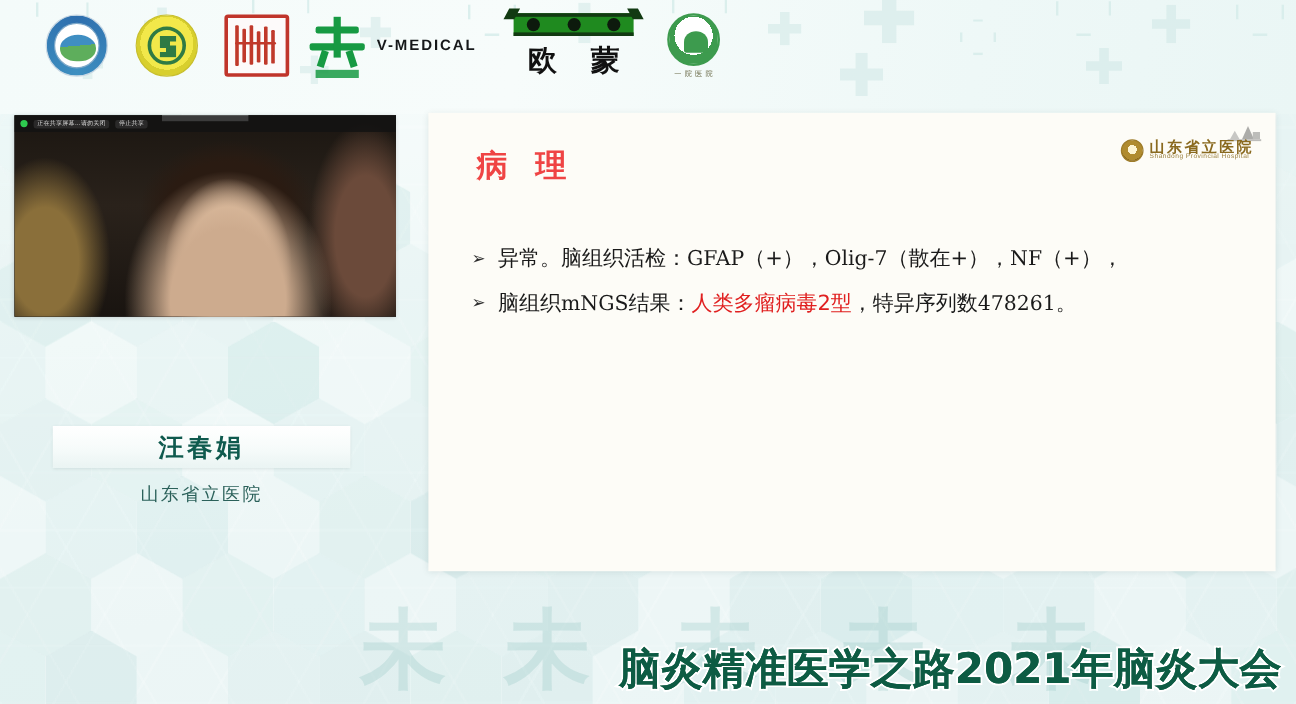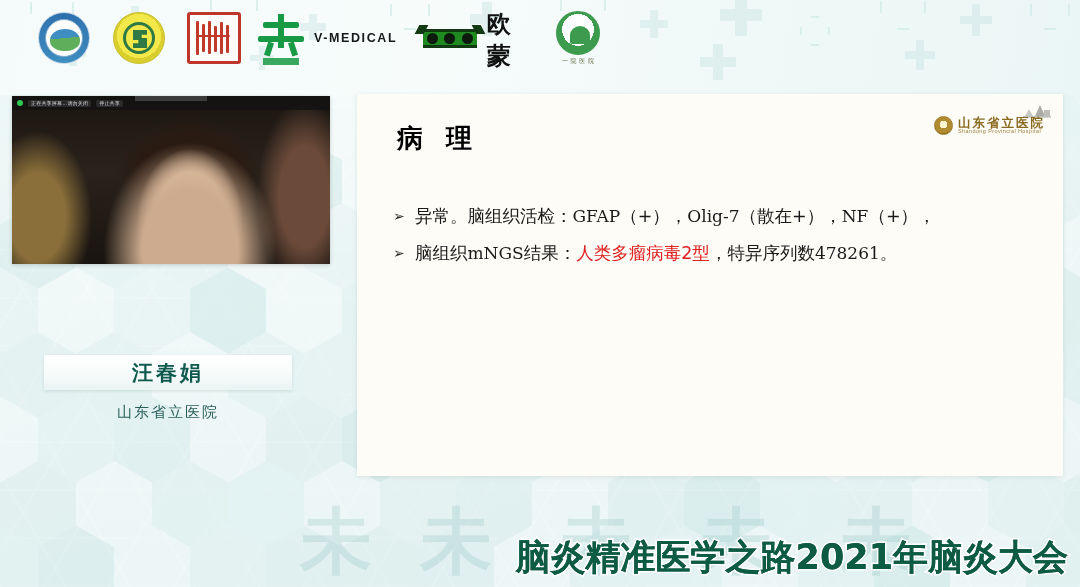--- a/index.html
+++ b/index.html
@@ -120,21 +120,21 @@
   }
   .lg-text-wei .cn {
     font-size:23px; font-weight:bold; letter-spacing:1px; color:#16181a;
     font-family:"DejaVu Sans","Liberation Sans",sans-serif;
   }
   .lg-text-wei .en {
     font-size:12.5px; font-weight:bold; letter-spacing:1.6px; color:#16181a;
   }
 
   
-  .lg-om { width:110px; position:relative; display:flex; align-items:center; }
+  .lg-om { width:110px; position:relative; display:flex; flex-direction:column; align-items:center; }
   .lg-om .roof {
     width:100px; height:19px; position:relative;
     background:#1f8a1f;
     border-top:3px solid #123a12;
     border-bottom:3px solid #123a12;
     display:flex; align-items:center; justify-content:space-around;
   }
   .lg-om .roof span { width:11px; height:11px; border-radius:50%; background:#0d1a0d; }
   .lg-om .roof::before,.lg-om .roof::after{
     content:""; position:absolute; top:-7px; width:9px; height:9px;
@@ -211,21 +211,21 @@
   }
 
   
   .slide {
     position:absolute; left:357px; top:94px; width:706px; height:382px;
     background:#fdfcf7;
     box-shadow:0 1px 5px rgba(70,100,100,.13);
   }
   .slide-title {
     position:absolute; left:40px; top:27px;
-    font-size:26px; font-weight:bold; color:#000000; letter-spacing:7px;
+    font-size:26px; font-weight:bold; color:#ef4444; letter-spacing:7px;
     font-family:"DejaVu Sans","Liberation Sans",sans-serif;
   }
   .slide-logo {
     position:absolute; right:18px; top:22px;
     display:flex; align-items:center; gap:5px;
   }
   .slide-logo .medal {
     width:19px;height:19px;border-radius:50%;
     background:radial-gradient(circle at 50% 45%, #fdf4d2 0 30%, #b08b2f 30% 68%, #8a6a20 68% 100%);
     border:1px solid #9e7c2a;

